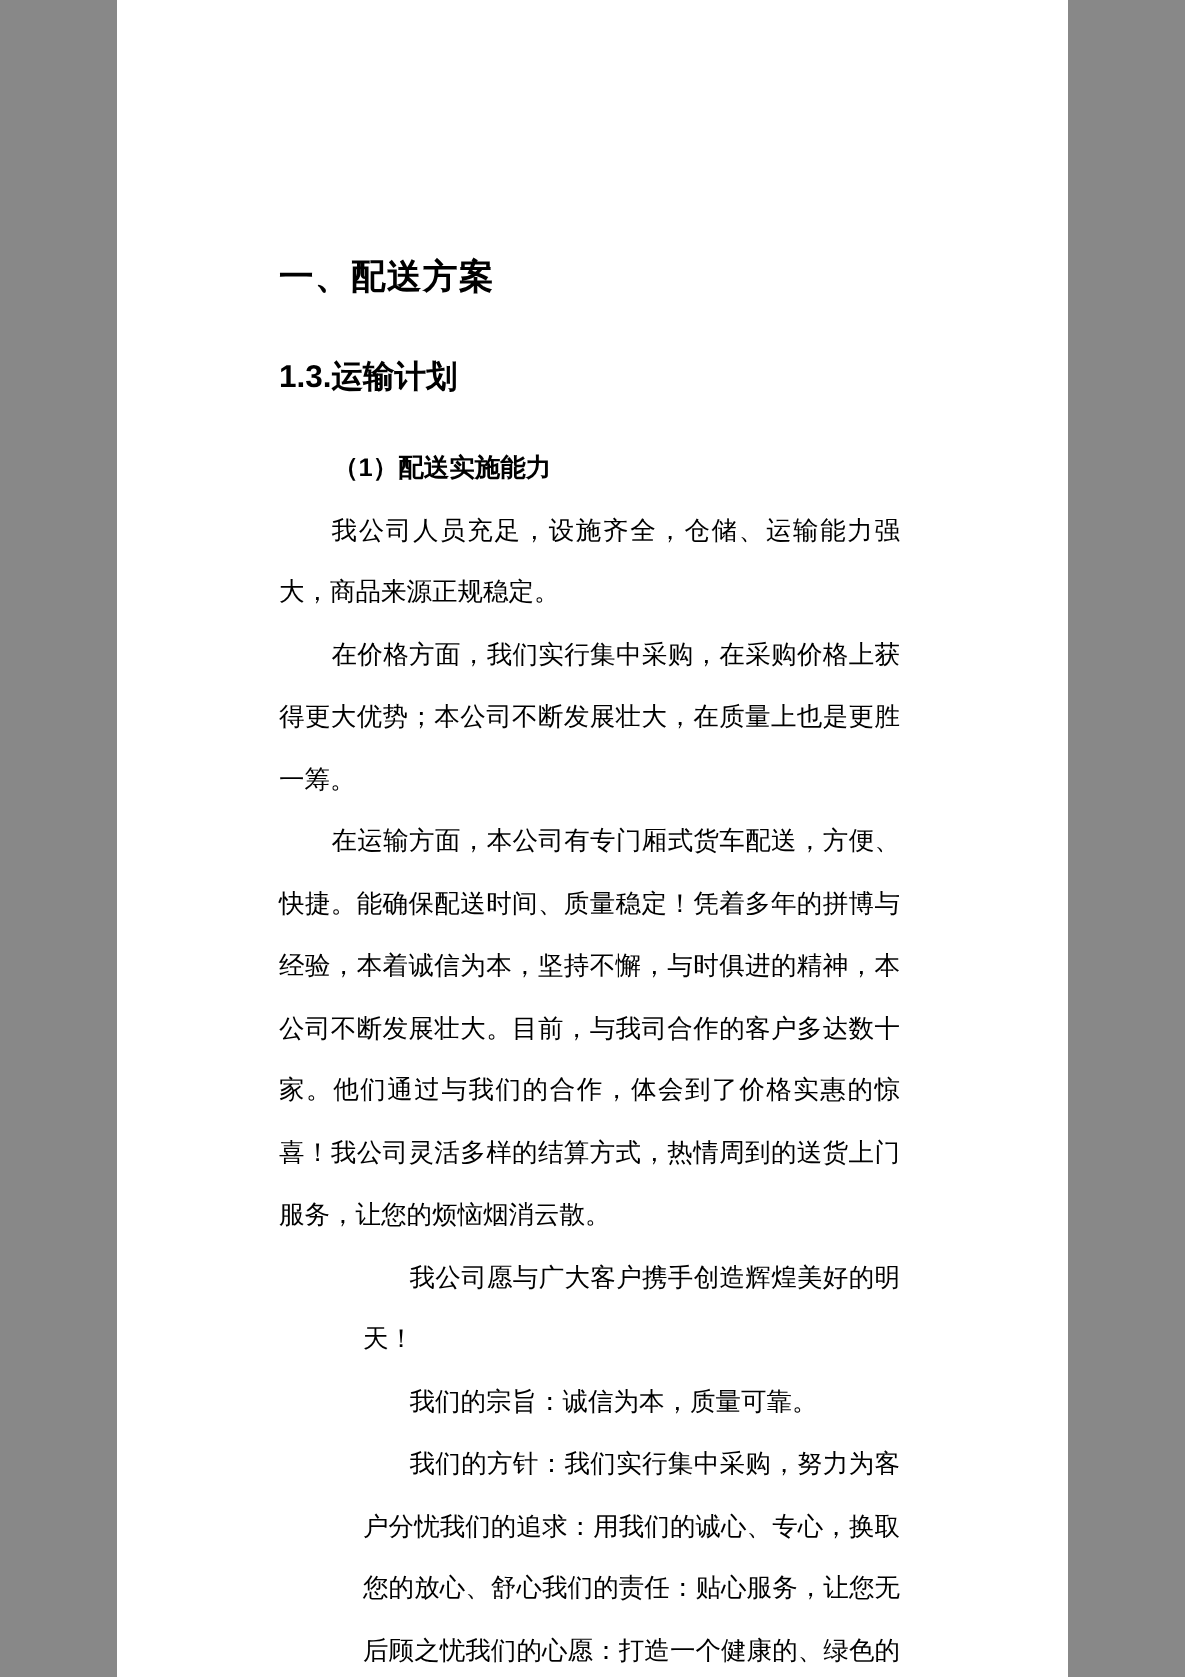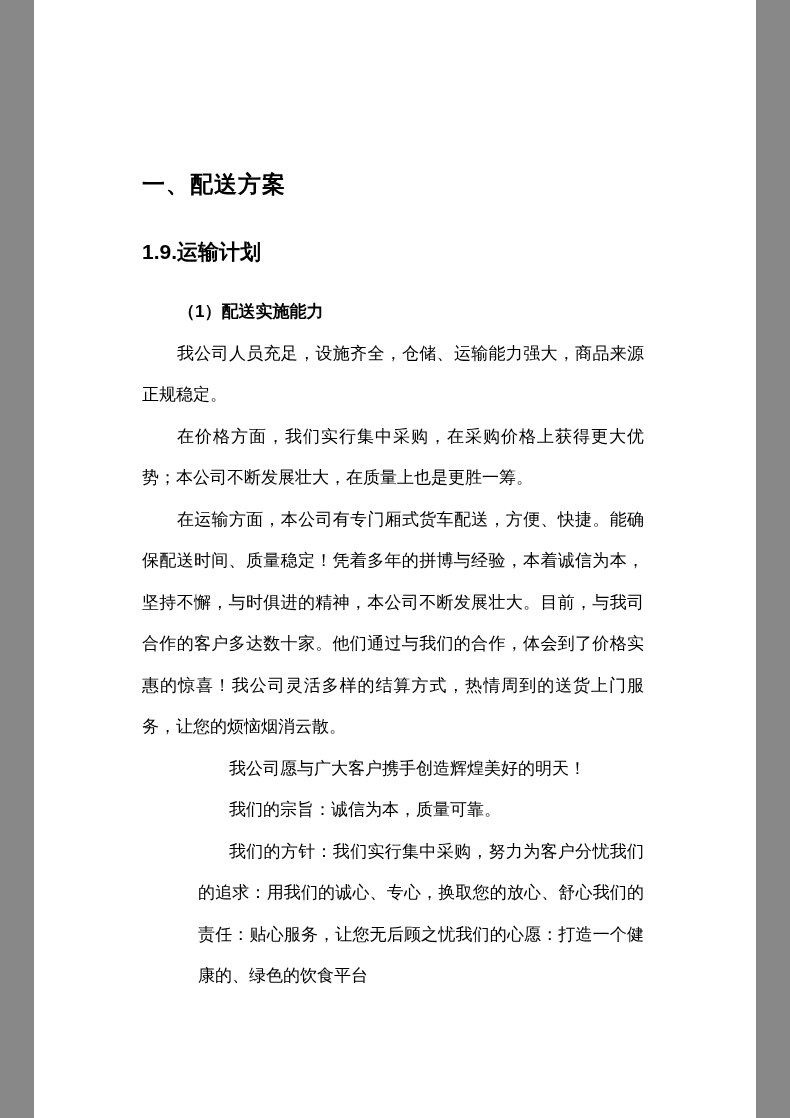--- a/index.html
+++ b/index.html
@@ -1,19 +1,19 @@
 <!DOCTYPE html>
 <html><head>
 <meta charset="utf-8">
 <style>
   * { margin: 0; padding: 0; box-sizing: border-box; }
   html, body { background: #888; }
   .page {
     position: relative;
-    width: 722px;
+    width: 634px;
     height: 1118px;
     margin: 0 auto;
     background: #ffffff;
     color: #000000;
     font-family: "Liberation Sans", "DejaVu Sans", sans-serif;
     padding: 0 112px 0 108px;
     overflow: hidden;
   }
   .h1 {
     margin-top: 169px;
@@ -49,21 +49,21 @@
     text-indent: 31px;
   }
 </style>
 </head>
 <body>
 
 <div class="page">
 
   <div class="h1">一、配送方案</div>
 
-  <div class="h2">1.9.运输计划</div>
+  <div class="h2">1.3.运输计划</div>
 
   <div class="clause">（1）配送实施能力</div>
 
   <div class="body-text">
     <p>我公司人员充足，设施齐全，仓储、运输能力强大，商品来源正规稳定。</p>
     <p>在价格方面，我们实行集中采购，在采购价格上获得更大优势；本公司不断发展壮大，在质量上也是更胜一筹。</p>
     <p>在运输方面，本公司有专门厢式货车配送，方便、快捷。能确保配送时间、质量稳定！凭着多年的拼博与经验，本着诚信为本，坚持不懈，与时俱进的精神，本公司不断发展壮大。目前，与我司合作的客户多达数十家。他们通过与我们的合作，体会到了价格实惠的惊喜！我公司灵活多样的结算方式，热情周到的送货上门服务，让您的烦恼烟消云散。</p>
 
     <div class="mission">
       <p>我公司愿与广大客户携手创造辉煌美好的明天！</p>

